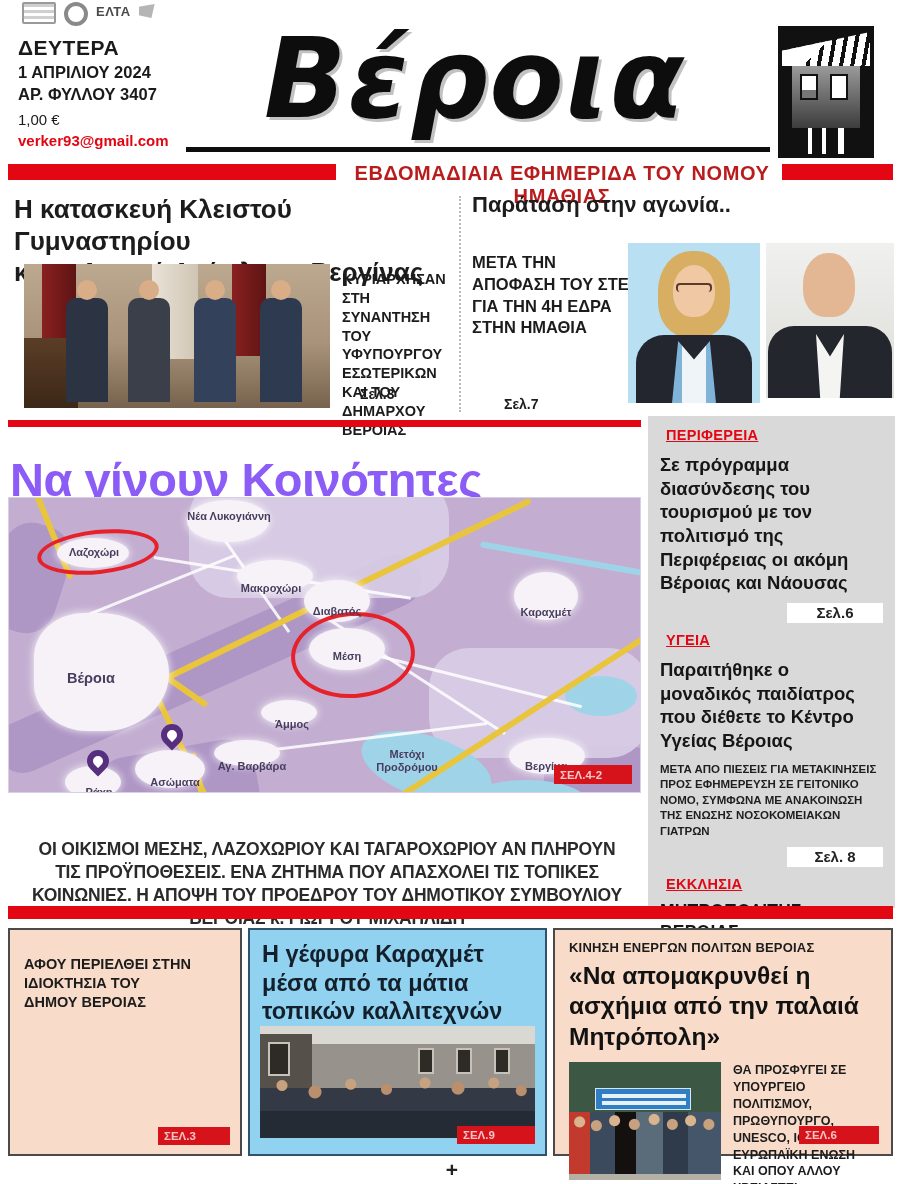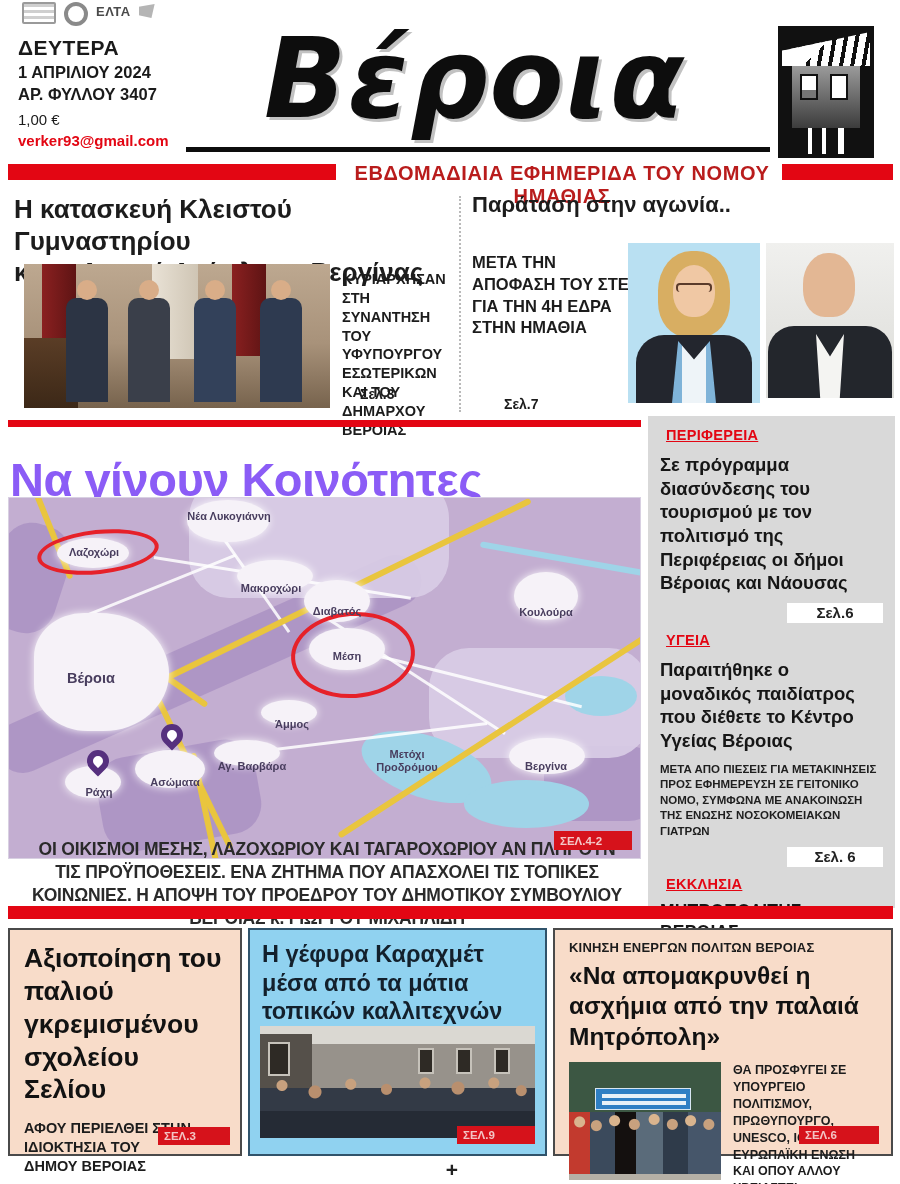--- a/index.html
+++ b/index.html
@@ -61,21 +61,21 @@
   .w-torso { position:absolute; left:8px; bottom:-4px; width:116px; height:72px; border-radius:28px 28px 0 0; background:#23262e; }
   .w-shirt { position:absolute; left:44px; bottom:0; width:44px; height:62px; background:linear-gradient(90deg,#7fb3d8 0 10px,#eef4f8 10px 34px,#7fb3d8 34px); clip-path:polygon(14% 0,50% 30%,86% 0,100% 100%,0 100%); }
   .photo-man { position:absolute; left:766px; top:243px; width:128px; height:155px; background:linear-gradient(180deg,#f0f0ee,#dcdcd8); overflow:hidden; }
   .m-head { position:absolute; left:37px; top:10px; width:52px; height:64px; border-radius:48% 48% 42% 42%; background:#e3b794; }
   .m-torso { position:absolute; left:2px; bottom:-6px; width:124px; height:78px; border-radius:26px 26px 0 0; background:#23262c; }
   .m-shirt { position:absolute; left:50px; bottom:0; width:28px; height:64px; background:#f4f4f2; clip-path:polygon(0 0,50% 35%,100% 0,85% 100%,15% 100%); }
 
   
   .main-rule { position:absolute; left:8px; top:420px; width:633px; height:7px; background:#e30613; }
   .main-title { position:absolute; left:10px; top:432px; width:630px; font-weight:800; font-size:47px; letter-spacing:-0.5px; color:#8b5cf6;margin-top:20px; }
-  .map { position:absolute; left:8px; top:497px; width:633px; height:362px; background:#c3aed1; overflow:hidden; border:1px solid #d8d0e2; }
+  .map { position:absolute; left:8px; top:497px; width:633px; height:296px; background:#c3aed1; overflow:hidden; border:1px solid #d8d0e2; }
   .dpatch { position:absolute; background:#aa92c3; opacity:0.85; border-radius:30px; }
   .lpatch { position:absolute; background:#d9cde5; opacity:0.9; border-radius:40px; }
   .road { position:absolute; height:6px; background:#e9c53e; transform-origin:left center; border-radius:3px; }
   .wroad { position:absolute; height:2.5px; background:rgba(255,255,255,0.85); transform-origin:left center; }
   .water { position:absolute; background:#9fd4e8; border-radius:50%; }
   .blob { position:absolute; background:#f6f2f8; border-radius:50%; box-shadow:0 0 8px rgba(255,255,255,0.9); }
   .blob-big { border-radius:42% 58% 55% 45%; }
   .mlabel { position:absolute; font-weight:700; font-size:11px; color:#483d5e; text-align:center; line-height:1.15; z-index:7; }
   .ml-big { font-size:14.5px; }
   .rcircle { position:absolute; border:4.5px solid #e62129; border-radius:50%; background:transparent; z-index:6; }
@@ -253,21 +253,21 @@
     <div class="blob" style="left:252px; top:202px; width:56px; height:25px;"></div>
     <div class="blob" style="left:205px; top:242px; width:66px; height:26px;"></div>
     <div class="blob" style="left:500px; top:240px; width:76px; height:36px;"></div>
     <div class="blob" style="left:56px; top:268px; width:56px; height:32px;"></div>
     <div class="blob" style="left:126px; top:252px; width:70px; height:38px;"></div>
 
     <span class="mlabel" style="left:172px; top:12px; width:96px;">Νέα Λυκογιάννη</span>
     <span class="mlabel" style="left:40px; top:48px; width:90px;">Λαζοχώρι</span>
     <span class="mlabel" style="left:212px; top:84px; width:100px;">Μακροχώρι</span>
     <span class="mlabel" style="left:283px; top:107px; width:90px;">Διαβατός</span>
-    <span class="mlabel" style="left:492px; top:108px; width:90px;">Κουλούρα</span>
+    <span class="mlabel" style="left:492px; top:108px; width:90px;">Καραχμέτ</span>
     <span class="mlabel" style="left:293px; top:152px; width:90px;">Μέση</span>
     <span class="mlabel ml-big" style="left:32px; top:172px; width:100px;">Βέροια</span>
     <span class="mlabel" style="left:243px; top:220px; width:80px;">Άμμος</span>
     <span class="mlabel" style="left:193px; top:262px; width:100px;">Αγ. Βαρβάρα</span>
     <span class="mlabel" style="left:352px; top:250px; width:92px;">Μετόχι Προδρόμου</span>
     <span class="mlabel" style="left:497px; top:262px; width:80px;">Βεργίνα</span>
     <span class="mlabel" style="left:60px; top:288px; width:60px;">Ράχη</span>
     <span class="mlabel" style="left:126px; top:278px; width:80px;">Ασώματα</span>
 
     <div class="rcircle" style="left:28px; top:32px; width:122px; height:44px; transform:rotate(-6deg);"></div>
@@ -277,28 +277,28 @@
     <div class="pin" style="left:152px; top:226px;"></div>
 
     <div class="map-tag">ΣΕΛ.4-2</div>
   </div>
 
   <div class="main-caption">ΟΙ ΟΙΚΙΣΜΟΙ ΜΕΣΗΣ, ΛΑΖΟΧΩΡΙΟΥ ΚΑΙ ΤΑΓΑΡΟΧΩΡΙΟΥ ΑΝ ΠΛΗΡΟΥΝ ΤΙΣ ΠΡΟΫΠΟΘΕΣΕΙΣ. ΕΝΑ ΖΗΤΗΜΑ ΠΟΥ ΑΠΑΣΧΟΛΕΙ ΤΙΣ ΤΟΠΙΚΕΣ ΚΟΙΝΩΝΙΕΣ. Η ΑΠΟΨΗ ΤΟΥ ΠΡΟΕΔΡΟΥ ΤΟΥ ΔΗΜΟΤΙΚΟΥ ΣΥΜΒΟΥΛΙΟΥ ΒΕΡΟΙΑΣ κ. ΓΙΩΡΓΟΥ ΜΙΧΑΗΛΙΔΗ</div>
 
   <div class="sidebar">
     <div class="sb-sec">
       <span class="sb-label">ΠΕΡΙΦΕΡΕΙΑ</span>
-      <div class="sb-title">Σε πρόγραμμα διασύνδεσης του τουρισμού με τον πολιτισμό της Περιφέρειας οι δήμοι Βέροιας και Νάουσας</div>
+      <div class="sb-title">Σε πρόγραμμα διασύνδεσης του τουρισμού με τον πολιτισμό της Περιφέρειας οι ακόμη Βέροιας και Νάουσας</div>
       <span class="sb-chip">Σελ.6</span>
     </div>
     <div class="sb-sec">
       <span class="sb-label">ΥΓΕΙΑ</span>
       <div class="sb-title">Παραιτήθηκε ο μοναδικός παιδίατρος που διέθετε το Κέντρο Υγείας Βέροιας</div>
       <div class="sb-deck">ΜΕΤΑ ΑΠΟ ΠΙΕΣΕΙΣ ΓΙΑ ΜΕΤΑΚΙΝΗΣΕΙΣ ΠΡΟΣ ΕΦΗΜΕΡΕΥΣΗ ΣΕ ΓΕΙΤΟΝΙΚΟ ΝΟΜΟ, ΣΥΜΦΩΝΑ ΜΕ ΑΝΑΚΟΙΝΩΣΗ ΤΗΣ ΕΝΩΣΗΣ ΝΟΣΟΚΟΜΕΙΑΚΩΝ ΓΙΑΤΡΩΝ</div>
-      <span class="sb-chip">Σελ. 6</span>
+      <span class="sb-chip">Σελ. 8</span>
     </div>
     <div class="sb-sec">
       <span class="sb-label">ΕΚΚΛΗΣΙΑ</span>
       <div class="sb-church-title">ΜΗΤΡΟΠΟΛΙΤΗΣ ΒΕΡΟΙΑΣ</div>
       <div class="sb-row">
         <div class="photo-priest">
           <div class="p-hat"></div>
           <div class="p-face"></div>
           <div class="p-beard"></div>
           <div class="p-robe"></div>
@@ -307,21 +307,20 @@
           <div class="sb-quote">«Η Μονή της Δοβρά απέκτησε έναν ακόμη προστάτη»</div>
           <span class="sb-chip-sm">Σελ. 9</span>
         </div>
       </div>
     </div>
   </div>
 
   <div class="bottom-rule"></div>
 
   <div class="box box-selio">
-    <div class="bx-title">Αξιοποίηση του παλιού γκρεμισμένου σχολείου Σελίου</div>
     <div class="bx-deck">ΑΦΟΥ ΠΕΡΙΕΛΘΕΙ ΣΤΗΝ ΙΔΙΟΚΤΗΣΙΑ ΤΟΥ ΔΗΜΟΥ ΒΕΡΟΙΑΣ</div>
     <div class="tag tag-selio">ΣΕΛ.3</div>
   </div>
 
   <div class="box box-gallery">
     <div class="bx-title">Η γέφυρα Καραχμέτ μέσα από τα μάτια τοπικών καλλιτεχνών</div>
     <div class="photo-gallery">
       <div class="g-wallL"></div>
       <div class="g-frame" style="left:8px; top:16px;"></div>
       <div class="g-frame" style="left:158px; top:22px; width:16px; height:26px;"></div>

